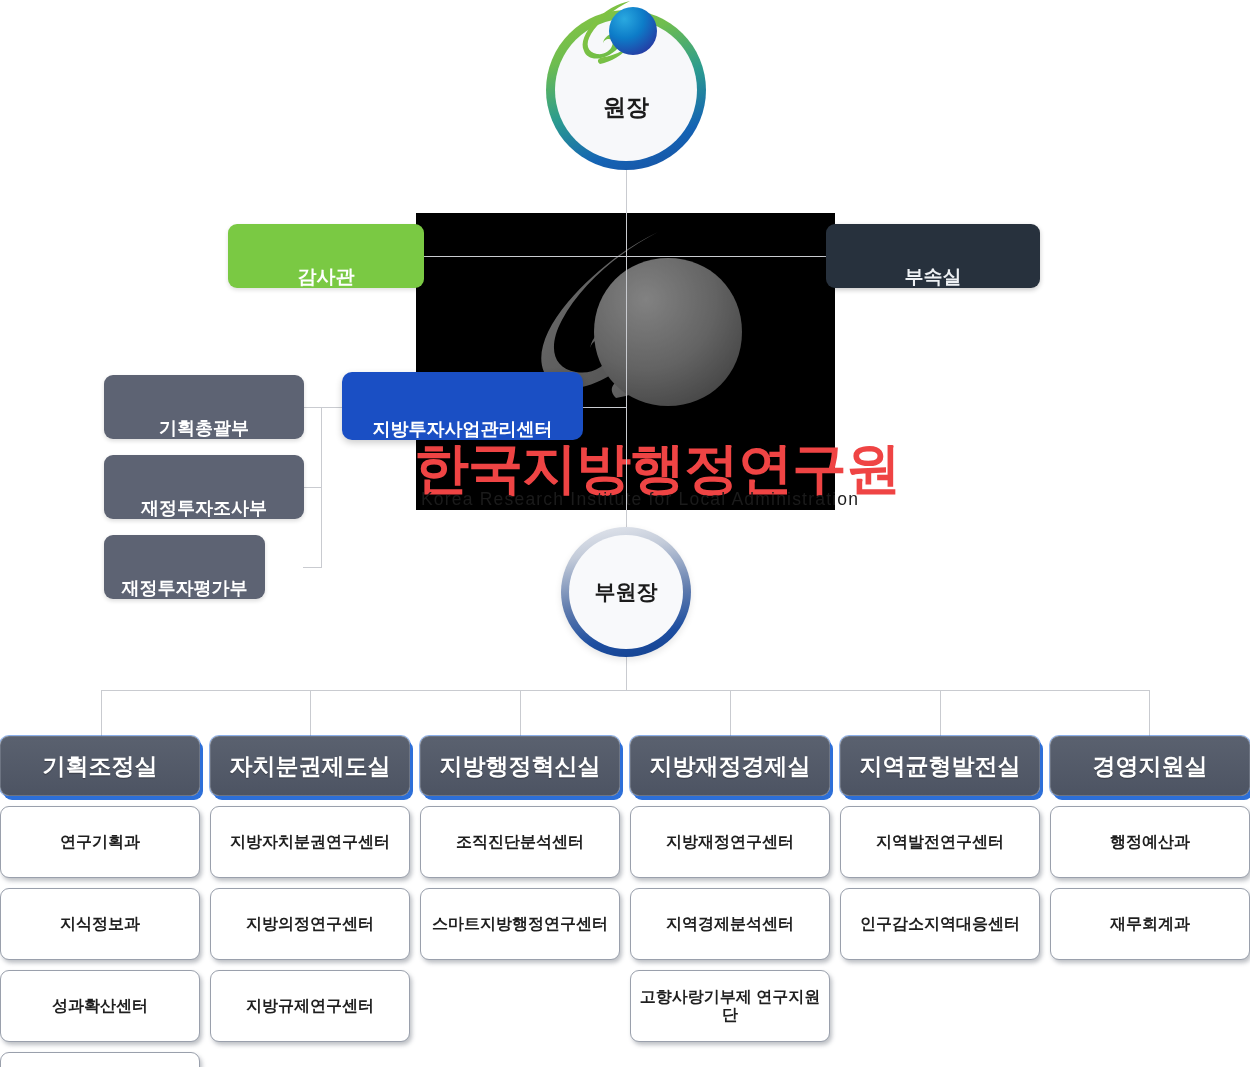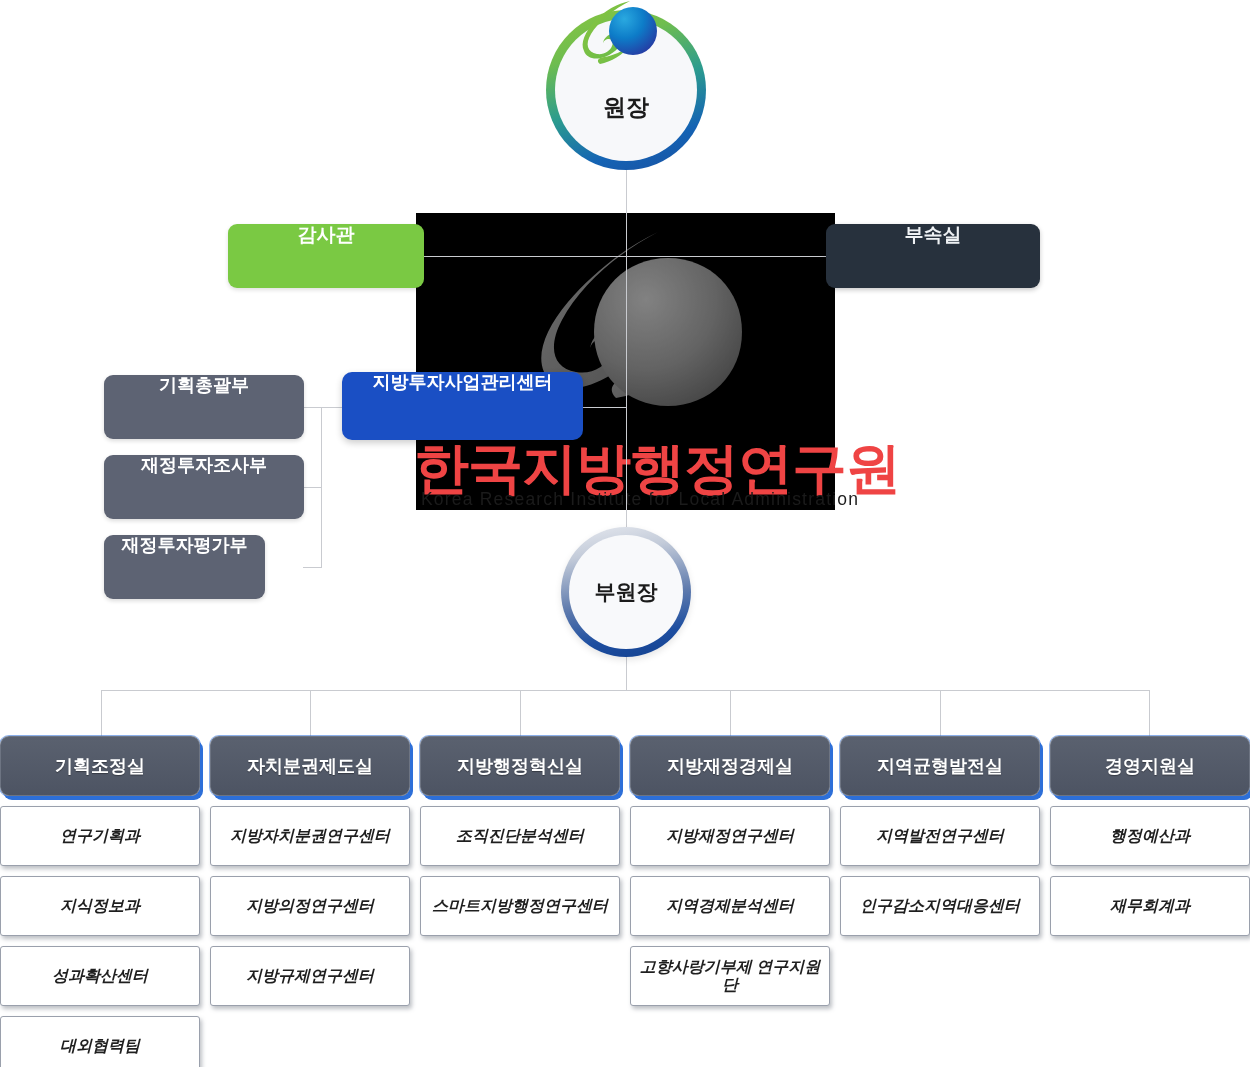--- a/index.html
+++ b/index.html
@@ -77,21 +77,21 @@
   }
   .logo-mark {
     position: absolute; left: 578px; top: 0px;
     width: 80px; height: 76px; z-index: 7;
   }
 
   
   .box {
     position: absolute; z-index: 5;
     border-radius: 9px;
-    display: flex; align-items: flex-start; justify-content: center;
+    display: flex; align-items: flex-end; justify-content: center;
     text-align: center;
     font-weight: 700;
     line-height: 1.18;
   }
   .box-green {
     background: #7ac943; color: #ffffff;
     font-size: 19px;
     box-shadow: 0 2px 4px rgba(0,0,0,.13);
   }
   .box-navy {
@@ -114,37 +114,36 @@
   
   #dept-grid {
     position: absolute; left: 0px; top: 736px;
     width: 1250px; z-index: 5;
     display: flex; justify-content: space-between;
   }
   .dept-col { width: 200px; display: flex; flex-direction: column; gap: 10px; }
   .dept-head {
     height: 60px; border-radius: 9px;
     display: flex; align-items: center; justify-content: center;
-    font-size: 18px; font-weight: 700; color: #ffffff;
+    font-size: 23px; font-weight: 700; color: #ffffff;
     background: linear-gradient(180deg, #5a616f 0%, #4d5463 100%);
     border: 1px solid #6d7482;
     box-shadow: 3px 4px 0 0 #2d6fd8, 0 0 0 1px rgba(45,111,216,.55);
     text-shadow: 0 1px 1px rgba(0,0,0,.35);
   }
   .dept-item {
-    height: 60px; border-radius: 3px;
+    height: 72px; border-radius: 9px;
     display: flex; align-items: center; justify-content: center;
     text-align: center;
     font-size: 16px; font-weight: 700; color: #1f1f1f;
     background: #ffffff;
     border: 1px solid #9aa0ac;
     box-shadow: 2px 3px 4px rgba(90,97,111,.40);
     padding: 0 5px;
     line-height: 1.15;
-    font-style: italic;
   }
 </style>
 </head>
 <body>
 
 <div id="stage">
 
   <div class="wm-black"></div>
 
   <svg class="wm-logo" viewBox="0 0 230 200" xmlns="http://www.w3.org/2000/svg">

